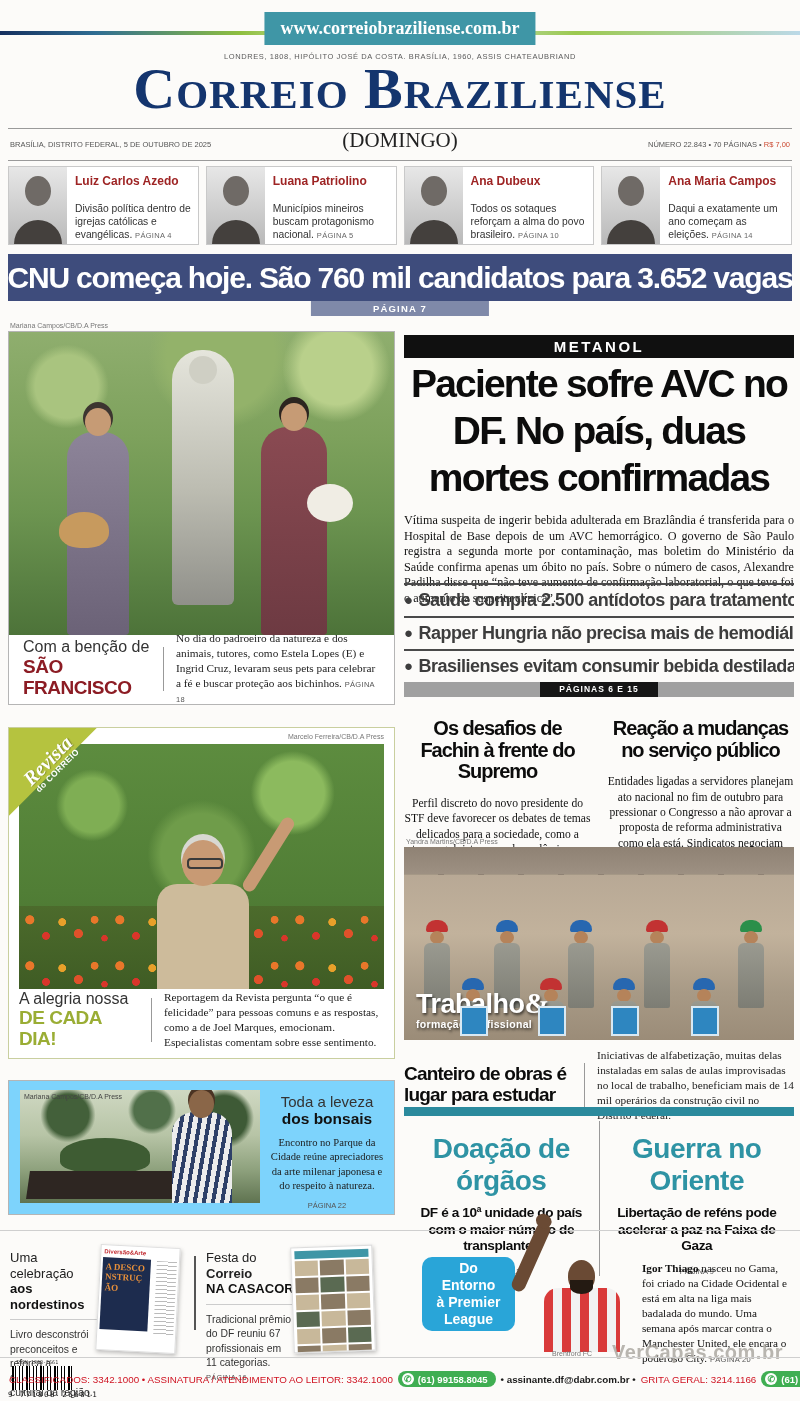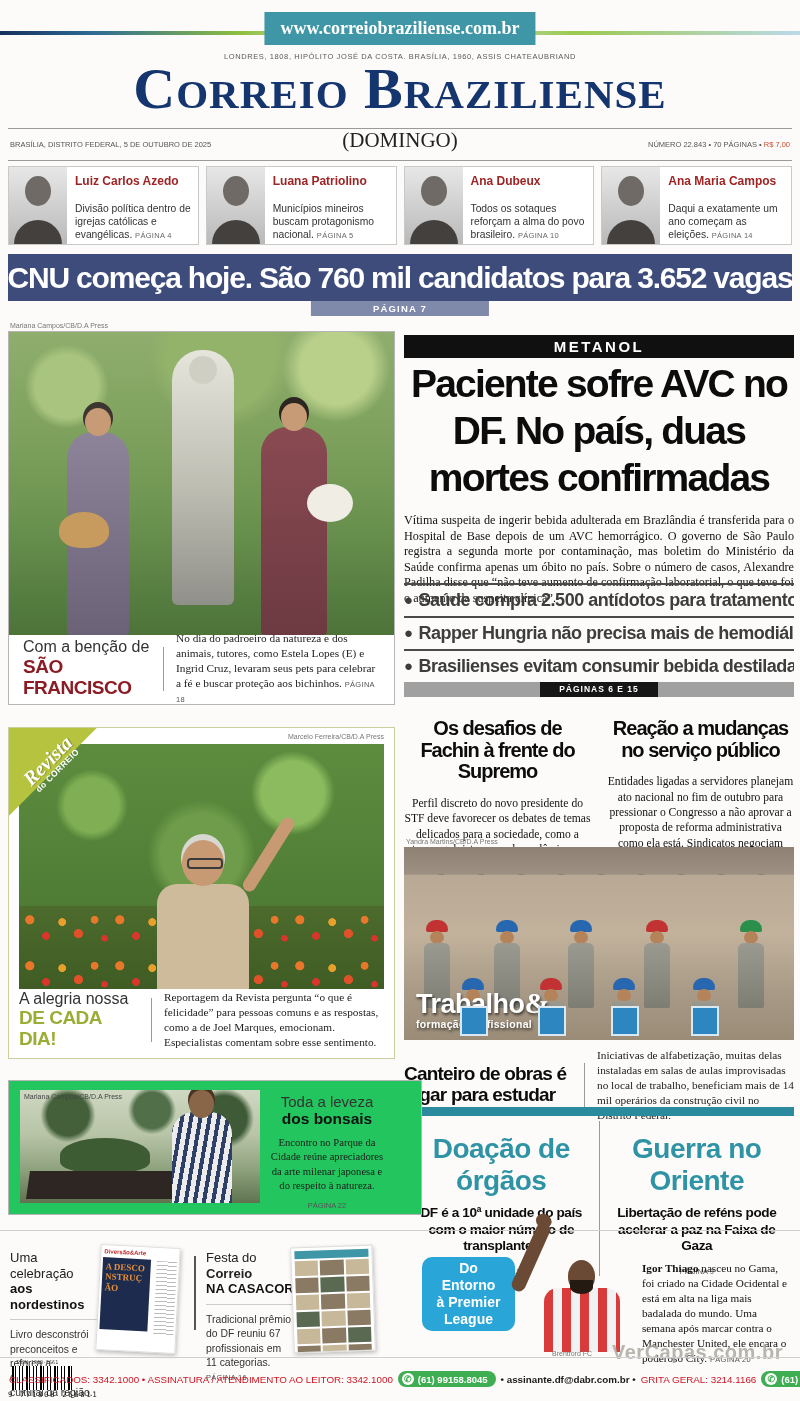--- a/index.html
+++ b/index.html
@@ -98,21 +98,21 @@
   .ribbon-wrap{position:absolute;top:0;left:0;width:120px;height:120px;overflow:hidden;}
   .ribbon-bg{position:absolute;top:-62px;left:-62px;width:124px;height:124px;background:#b5c33f;transform:rotate(-45deg);}
   .ribbon-text{position:absolute;top:22px;left:-23px;width:130px;transform:rotate(-45deg);text-align:center;color:#fff;}
   .ribbon-t1{font-family:"Liberation Serif",serif;font-style:italic;font-weight:bold;font-size:20px;line-height:18px;text-shadow:1px 1px 1px rgba(0,0,0,.25);}
   .ribbon-t2{font-size:8.5px;font-weight:bold;letter-spacing:.5px;}
   .revista-caption{position:absolute;left:10px;bottom:8px;width:365px;display:flex;align-items:center;gap:12px;}
   .cap-left2{width:120px;flex:0 0 120px;}
   .olive{color:#9aad34;}
 
   
-  .bonsai-box{top:1080px;left:8px;width:385px;height:133px;border:1px solid #b5b5b5;background:#22c55e;padding-left:27px;}
+  .bonsai-box{top:1080px;left:8px;width:385px;height:133px;border:1px solid #b5b5b5;background:#7dd3fc;}
   .bonsai-photo{position:absolute;top:9px;left:11px;width:240px;height:113px;overflow:hidden;
     background:
       radial-gradient(circle 46px at 20% 22%,#43603a 0 45%,transparent 60%),
       radial-gradient(circle 40px at 55% 18%,#51704a 0 45%,transparent 60%),
       radial-gradient(circle 50px at 85% 25%,#3e5a36 0 45%,transparent 60%),
       linear-gradient(180deg,#cfd8c2 0%,#b7c4a6 40%,#8fa27e 70%,#5f7350 100%);}
   .bz-credit{position:absolute;top:3px;left:4px;color:#444;}
   .bz-tree{position:absolute;left:40px;top:48px;width:90px;height:34px;background:#3e5c33;border-radius:50% 50% 30% 30%;}
   .bz-table{position:absolute;left:8px;bottom:4px;width:150px;height:28px;background:#2e2622;transform:skewX(-8deg);}
   .bz-woman{position:absolute;right:28px;top:22px;width:60px;height:92px;border-radius:22px 22px 0 0;

